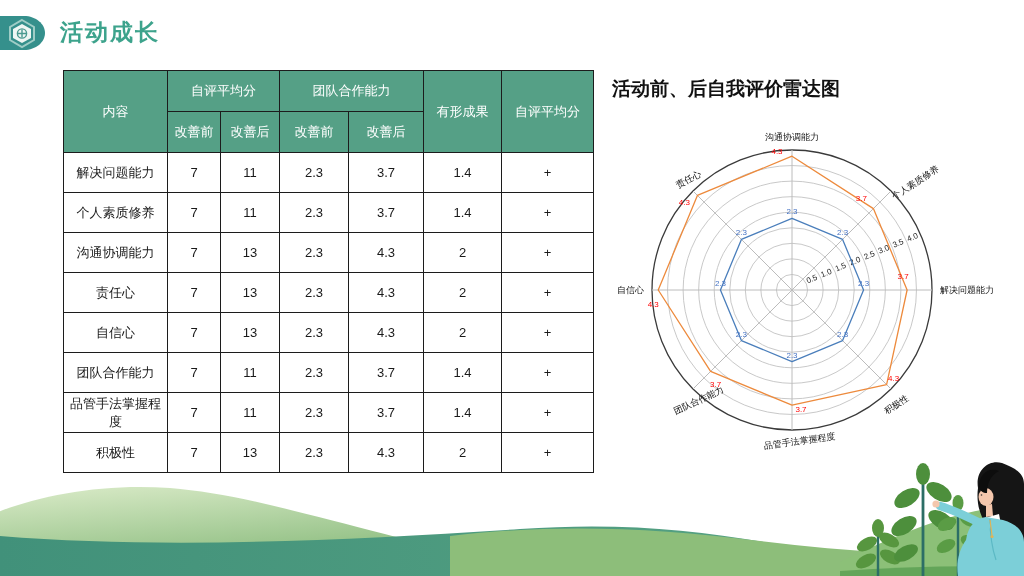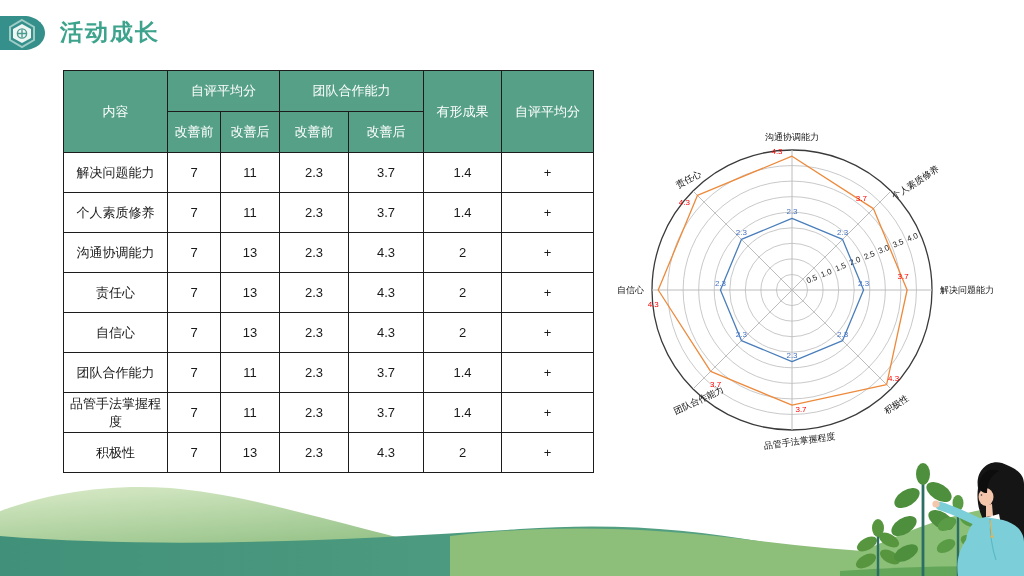--- a/index.html
+++ b/index.html
@@ -141,20 +141,21 @@
           <td>4.3</td>
           <td>2</td>
           <td>+</td>
         </tr>
       </tbody>
   </table>
 
   <div class="note">
   </div>
 
+  <div class="chart-title">活动前、后自我评价雷达图</div>
   <svg id="radar" width="420" height="372" viewBox="0 0 420 372">
       <circle cx="190" cy="178" r="15.555555555555555" fill="none" stroke="#c9c9c9" stroke-width="1"></circle>
       <circle cx="190" cy="178" r="31.11111111111111" fill="none" stroke="#c9c9c9" stroke-width="1"></circle>
       <circle cx="190" cy="178" r="46.666666666666664" fill="none" stroke="#c9c9c9" stroke-width="1"></circle>
       <circle cx="190" cy="178" r="62.22222222222222" fill="none" stroke="#c9c9c9" stroke-width="1"></circle>
       <circle cx="190" cy="178" r="77.77777777777777" fill="none" stroke="#c9c9c9" stroke-width="1"></circle>
       <circle cx="190" cy="178" r="93.33333333333333" fill="none" stroke="#c9c9c9" stroke-width="1"></circle>
       <circle cx="190" cy="178" r="108.88888888888889" fill="none" stroke="#c9c9c9" stroke-width="1"></circle>
       <circle cx="190" cy="178" r="124.44444444444444" fill="none" stroke="#c9c9c9" stroke-width="1"></circle>
       <circle cx="190" cy="178" r="140" fill="none" stroke="#3a3a3a" stroke-width="1.3"></circle>

